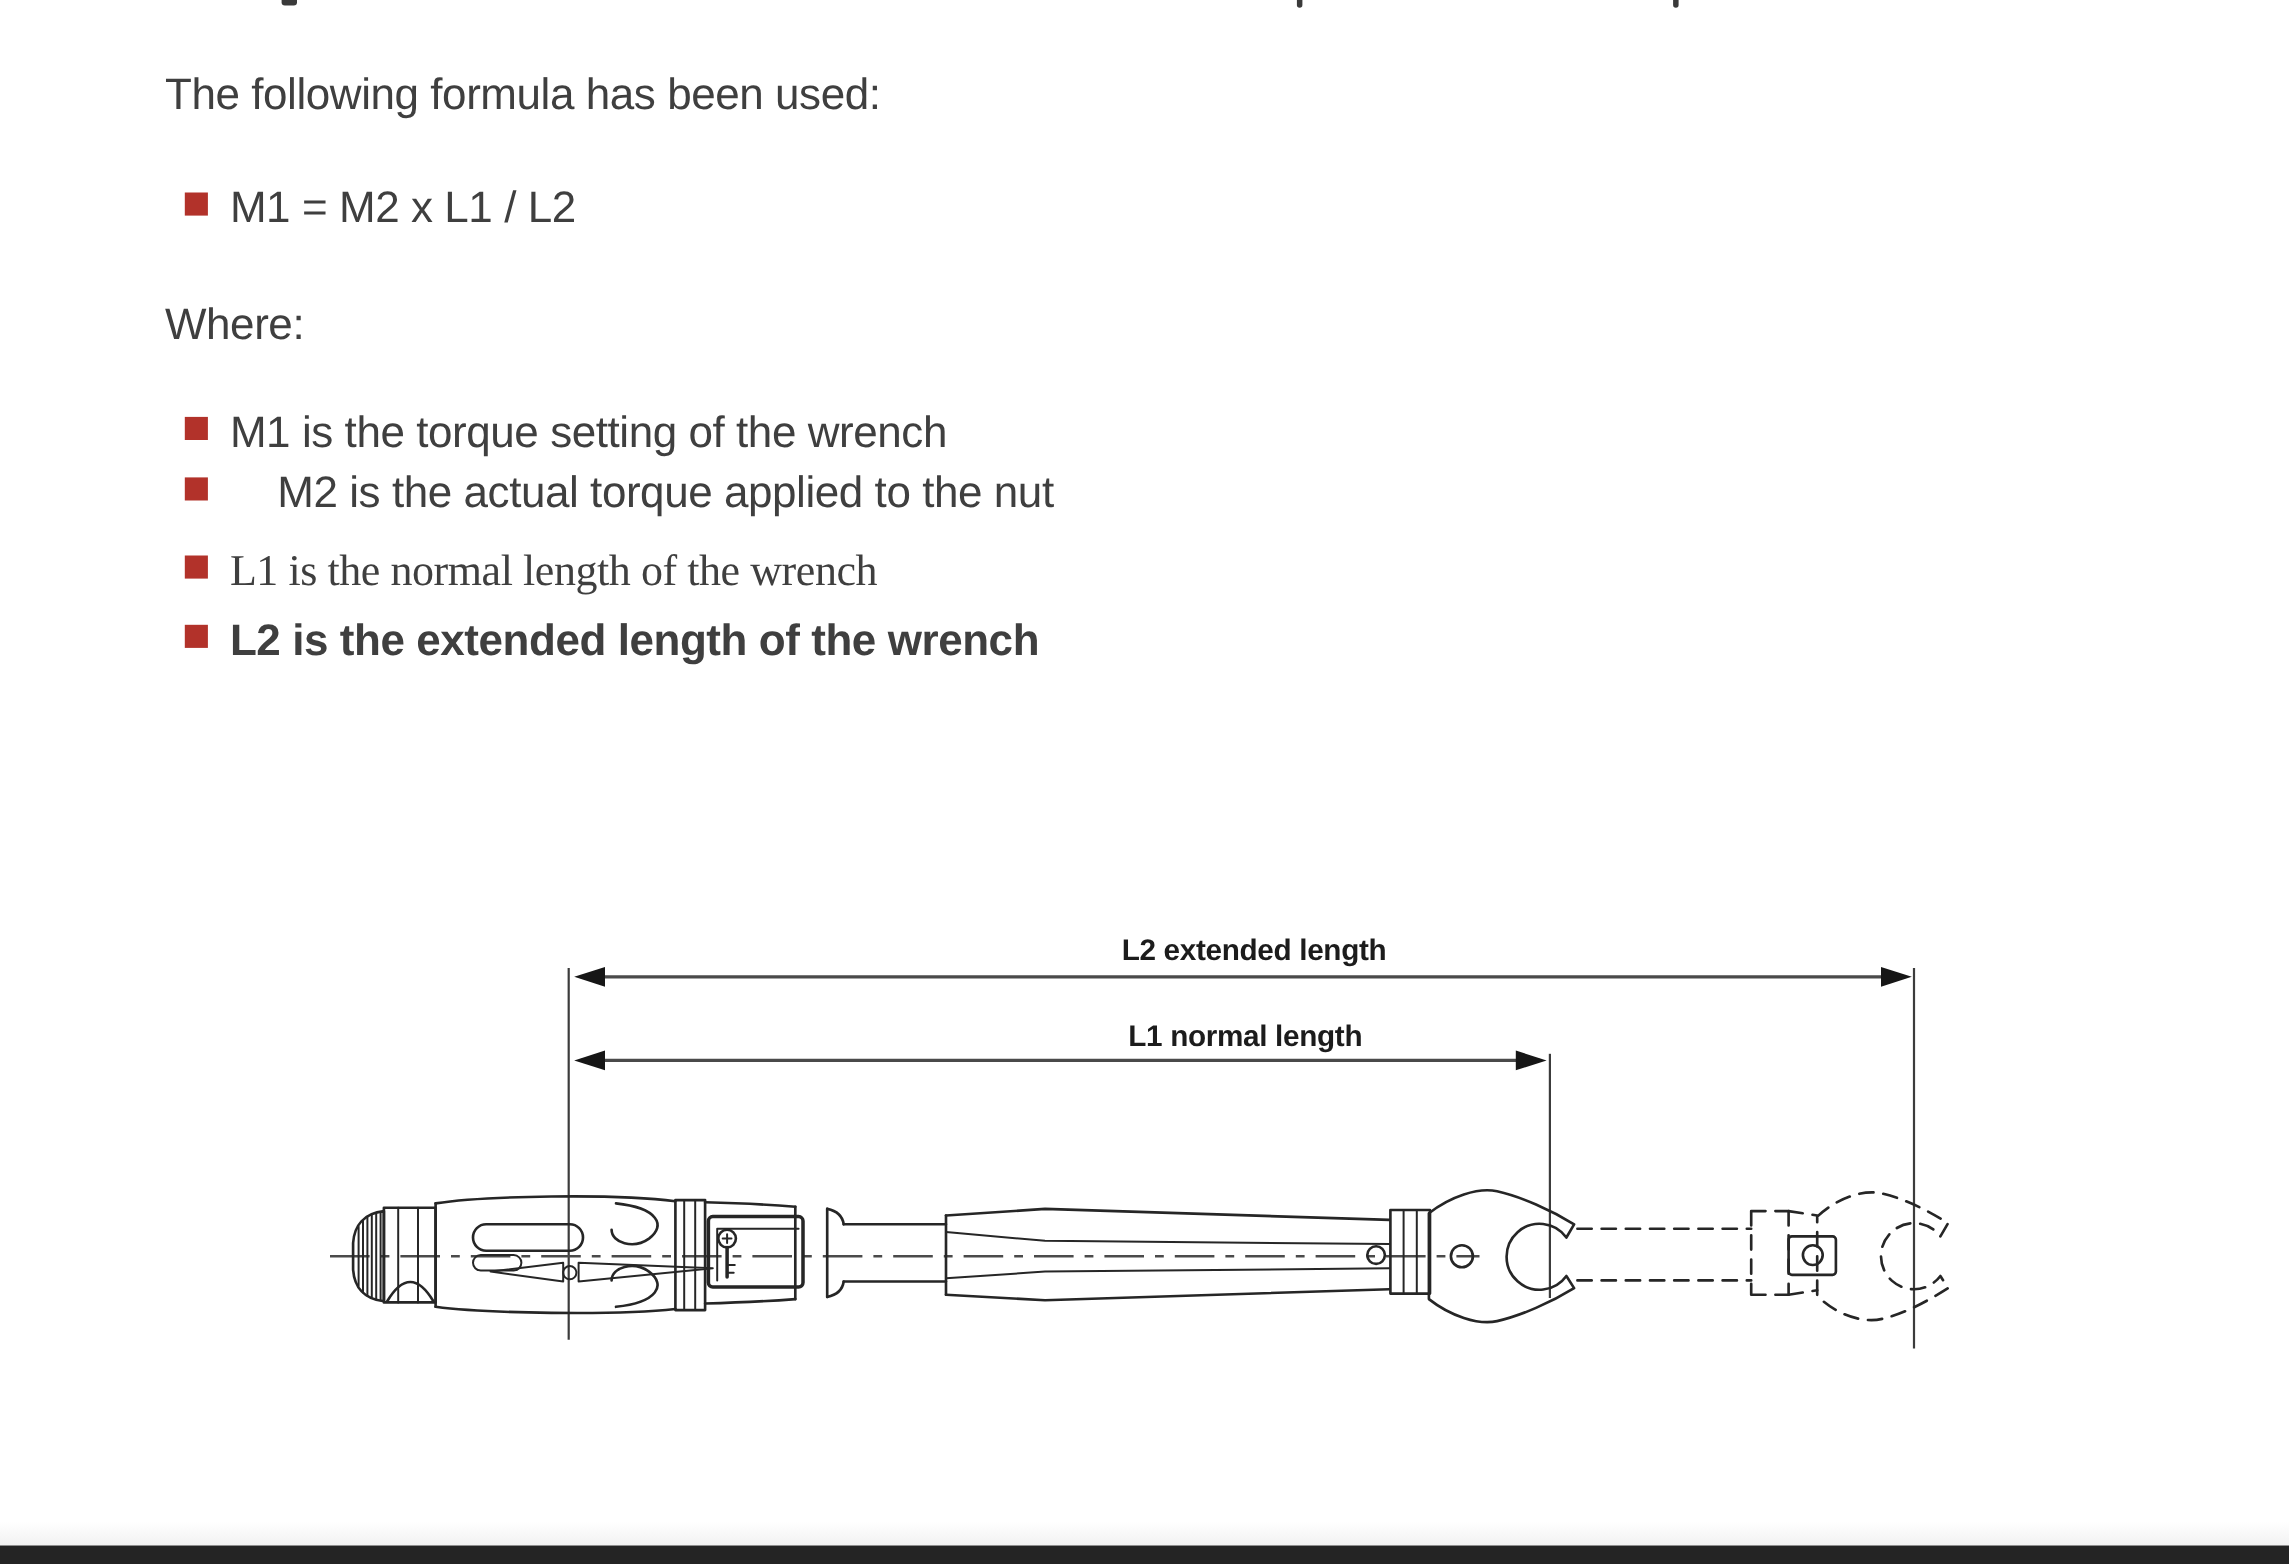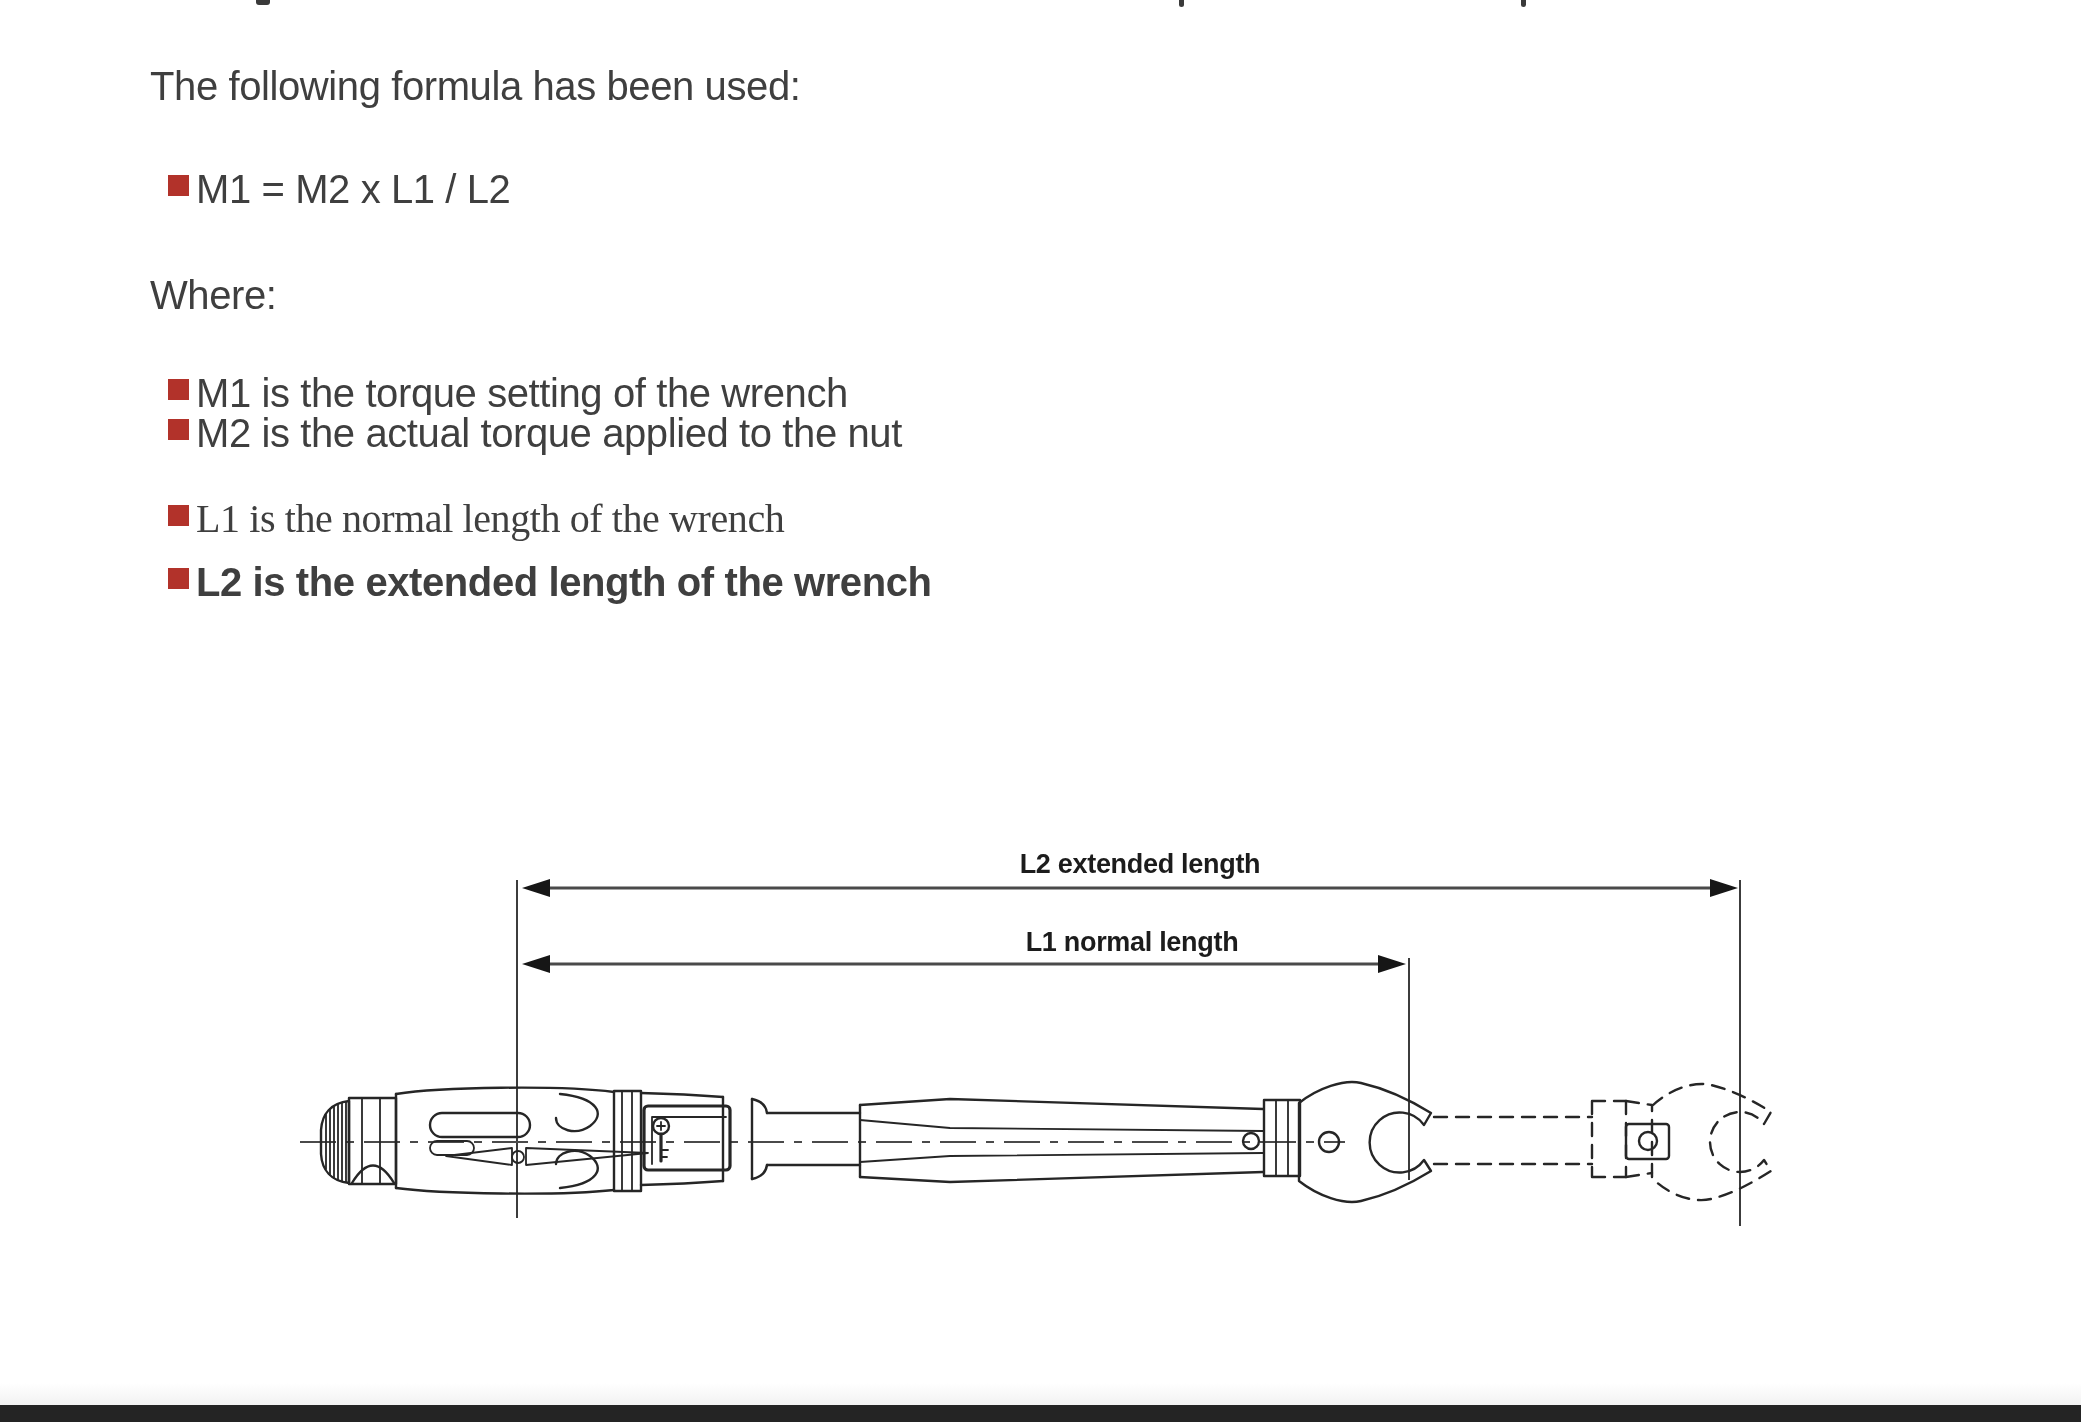--- a/index.html
+++ b/index.html
@@ -18,24 +18,24 @@
   .top-clip .f1{left:256px;width:14px;height:5px;}
   .top-clip .f2{left:1179px;width:5px;height:7px;}
   .top-clip .f3{left:1521px;width:5px;height:7px;}
 
   .textline{position:absolute;font-size:40px;line-height:48px;letter-spacing:-0.4px;color:var(--text-color);white-space:nowrap;}
   .intro{left:150px;top:62px;}
   .where{left:150px;top:271px;}
 
   .bullet-row{position:absolute;left:168px;display:flex;align-items:flex-start;white-space:nowrap;}
   .bullet-row .sq{width:21px;height:21px;background:var(--bullet-color);margin-top:10px;flex:0 0 auto;}
-  .bullet-row .btxt{font-size:40px;line-height:48px;letter-spacing:-0.4px;margin-left:7px;color:var(--text-color);}
+  .bullet-row .btxt{font-size:40px;line-height:48px;letter-spacing:-0.4px;margin-left:20px;color:var(--text-color);}
   .row-formula{top:165px;}
   .row-d0{top:369px;}
-  .row-d1{top:409px;}
+  .row-d1{top:424px;gap:43px;}
   .row-d2{top:495px;font-family:Liberation Serif, serif;}
   .row-d3{top:558px;font-weight:bold;}
 
   
   svg.diagram{position:absolute;left:0;top:0;width:2081px;height:1422px;}
   .wl{fill:none;stroke:var(--line-color);stroke-width:2.4;stroke-linecap:round;stroke-linejoin:round;}
   .wl-thin{stroke-width:1.8;}
   .wl-thick{stroke-width:3.2;}
   .dashl{stroke-dasharray:13 9;}
   .diml{fill:none;stroke:var(--dim-color);stroke-width:3;}

